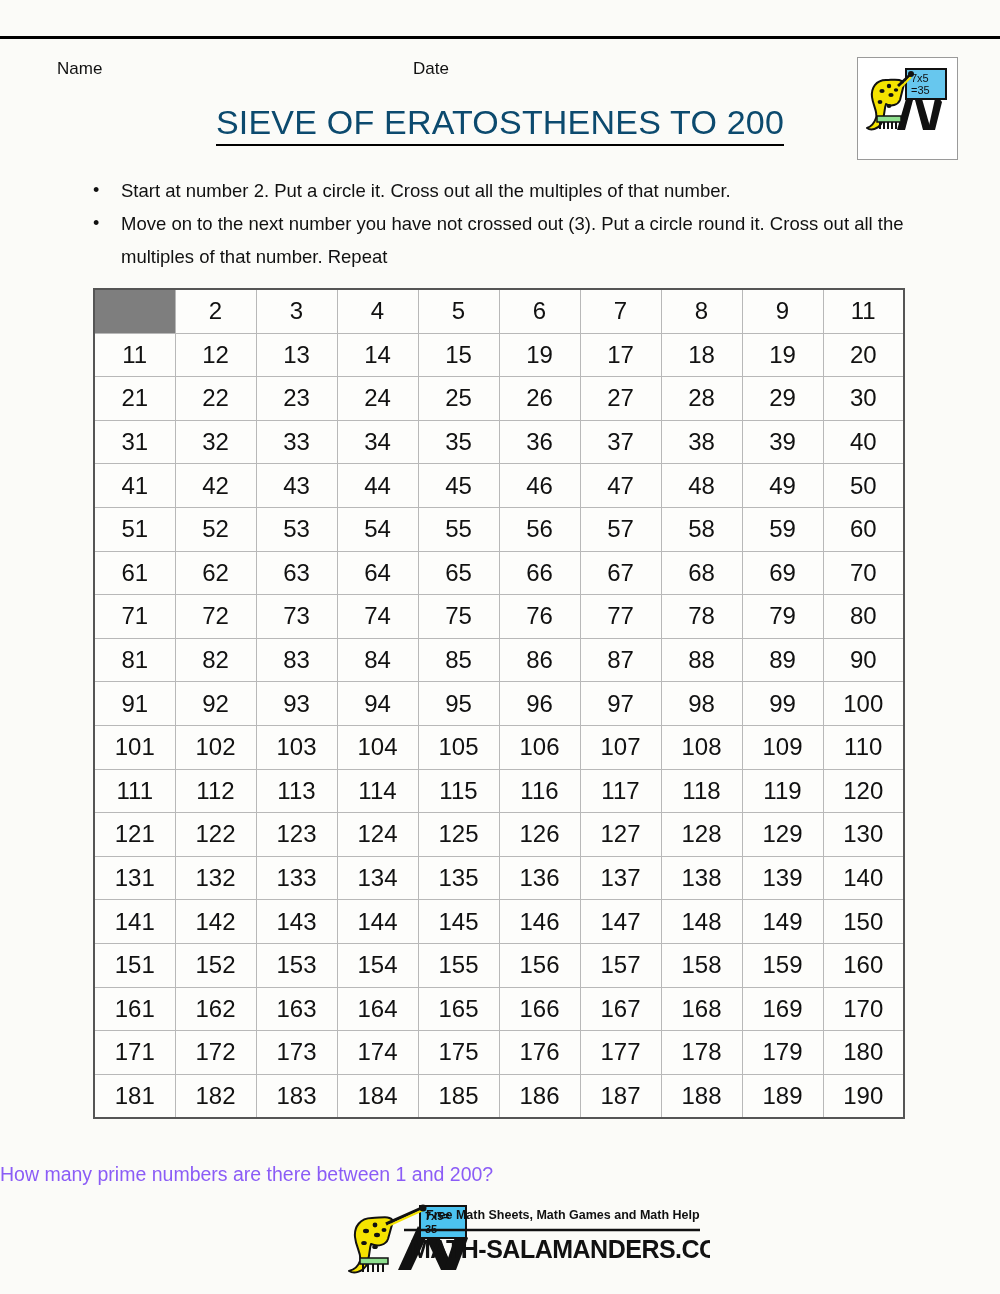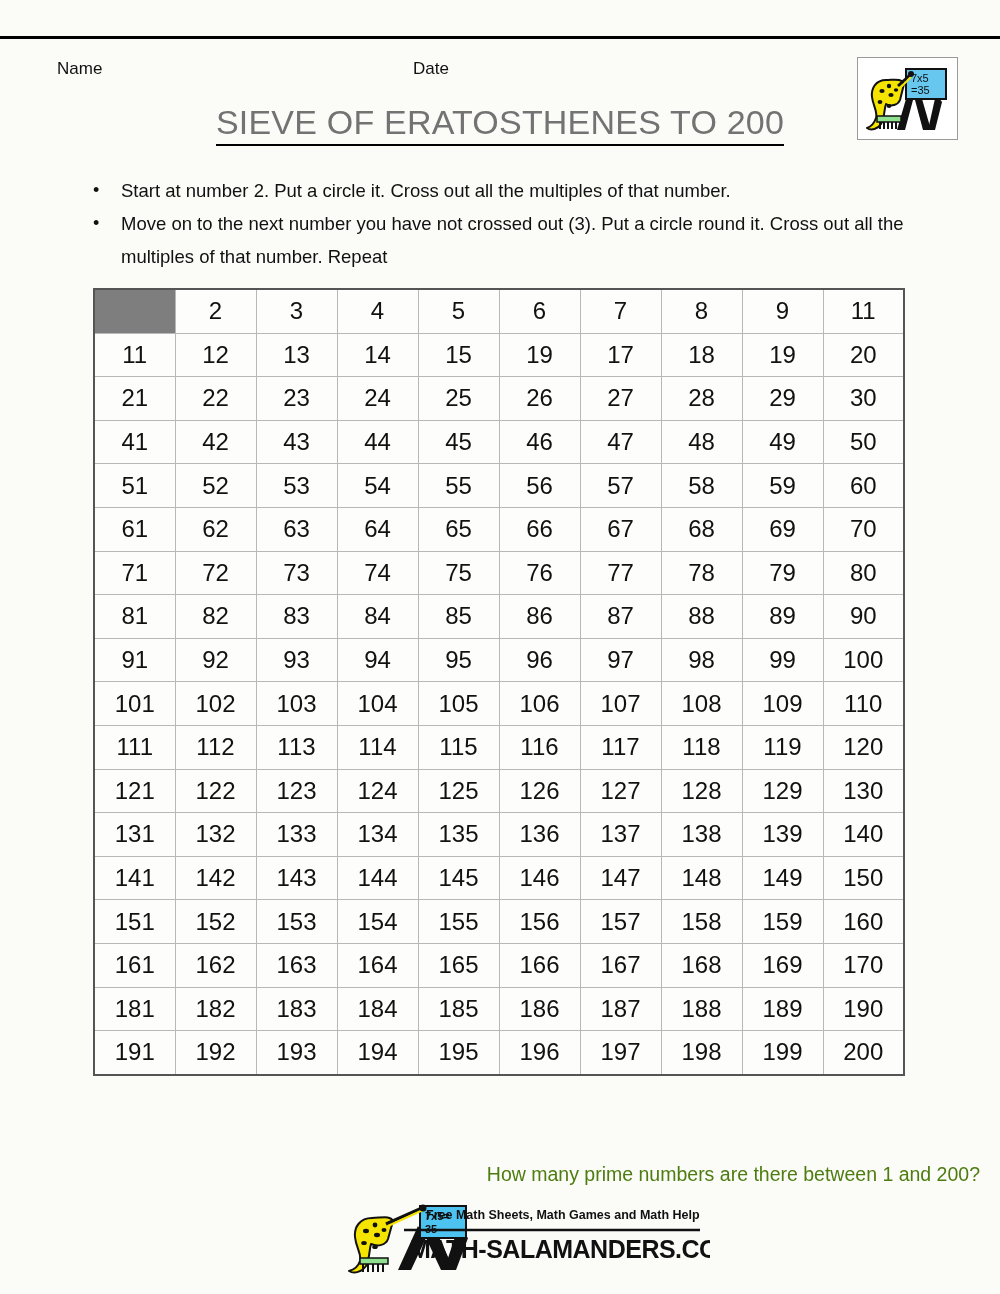--- a/index.html
+++ b/index.html
@@ -42,36 +42,36 @@
     font-size: 17px;
     color: #111;
   }
 
   
   #header-logo {
     position: absolute;
     left: 857px;
     top: 57px;
     width: 101px;
-    height: 83px;
+    height: 103px;
     border: 1px solid #9a9a9a;
     background: #ffffff;
     box-sizing: border-box;
   }
   #header-logo svg { display:block; }
 
   
   #page-title {
     position: absolute;
     left: 0;
     top: 103px;
     width: 1000px;
     text-align: center;
     font-size: 34px;
-    color: #737373;
+    color: #0c4a6e;
     letter-spacing: 0.2px;
   }
   #page-title span.t {
     border-bottom: 2px solid #000;
     padding-bottom: 3px;
   }
 
   
   #instructions {
     position: absolute;
@@ -123,23 +123,23 @@
   table#number-grid td.blank {
     background: #7e7e7e;
   }
 
   
   #closing-question {
     position: absolute;
     left: 0;
     top: 1163px;
     width: 980px;
-    text-align: right;
+    text-align: left;
     font-size: 19.5px;
-    color: #4d7c0f;
+    color: #8b5cf6;
   }
 
   
   #footer-logo {
     position: absolute;
     left: 310px;
     top: 1204px;
     width: 400px;
     height: 72px;
   }
@@ -235,20 +235,32 @@
           <td>23</td>
           <td>24</td>
           <td>25</td>
           <td>26</td>
           <td>27</td>
           <td>28</td>
           <td>29</td>
           <td>30</td>
         </tr>
         <tr>
+          <td>31</td>
+          <td>32</td>
+          <td>33</td>
+          <td>34</td>
+          <td>35</td>
+          <td>36</td>
+          <td>37</td>
+          <td>38</td>
+          <td>39</td>
+          <td>40</td>
+        </tr>
+        <tr>
           <td>41</td>
           <td>42</td>
           <td>43</td>
           <td>44</td>
           <td>45</td>
           <td>46</td>
           <td>47</td>
           <td>48</td>
           <td>49</td>
           <td>50</td>
@@ -391,42 +403,42 @@
           <td>163</td>
           <td>164</td>
           <td>165</td>
           <td>166</td>
           <td>167</td>
           <td>168</td>
           <td>169</td>
           <td>170</td>
         </tr>
         <tr>
+          <td>171</td>
+          <td>172</td>
+          <td>173</td>
+          <td>174</td>
+          <td>175</td>
+          <td>176</td>
+          <td>177</td>
+          <td>178</td>
+          <td>179</td>
+          <td>180</td>
+        </tr>
+        <tr>
           <td>181</td>
           <td>182</td>
           <td>183</td>
           <td>184</td>
           <td>185</td>
           <td>186</td>
           <td>187</td>
           <td>188</td>
           <td>189</td>
           <td>190</td>
-        </tr>
-        <tr>
-          <td>191</td>
-          <td>192</td>
-          <td>193</td>
-          <td>194</td>
-          <td>195</td>
-          <td>196</td>
-          <td>197</td>
-          <td>198</td>
-          <td>199</td>
-          <td>200</td>
         </tr>
       </tbody>
   </table>
 </div>
 
 <div id="closing-question">How many prime numbers are there between 1 and 200?</div>
 
 <div id="footer-logo">
   <svg width="400" height="72" viewBox="0 0 400 72">
 

